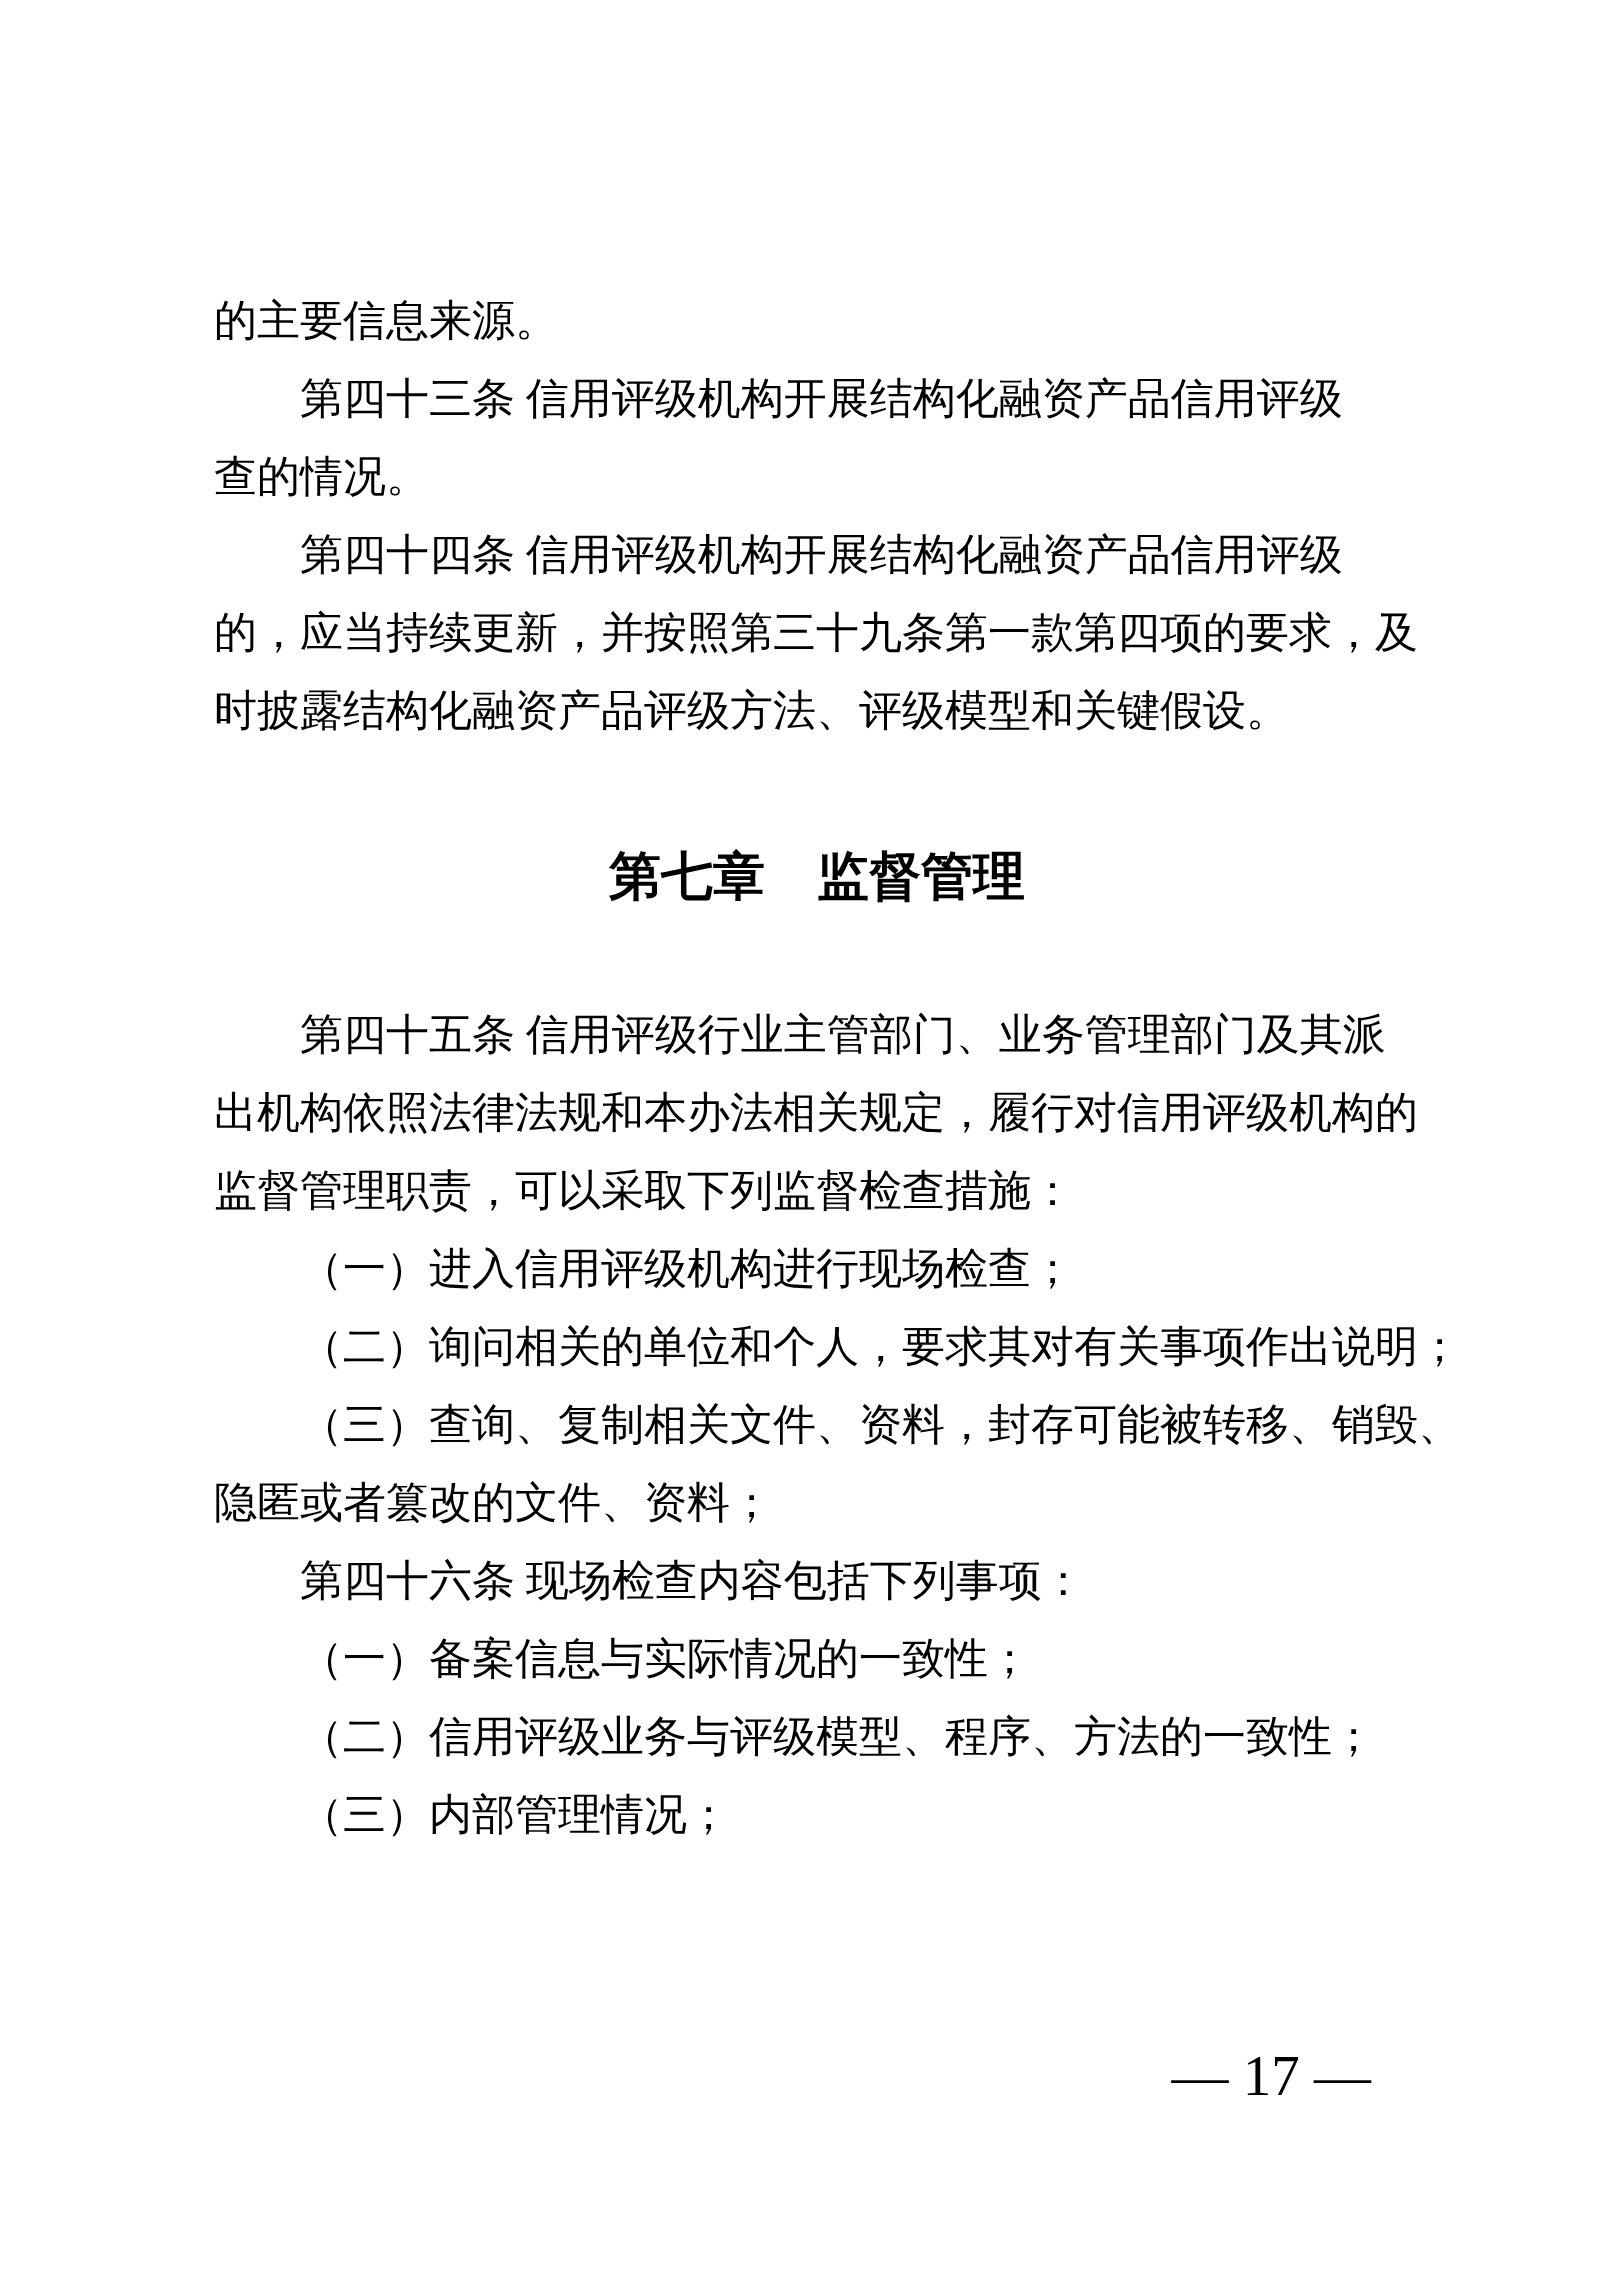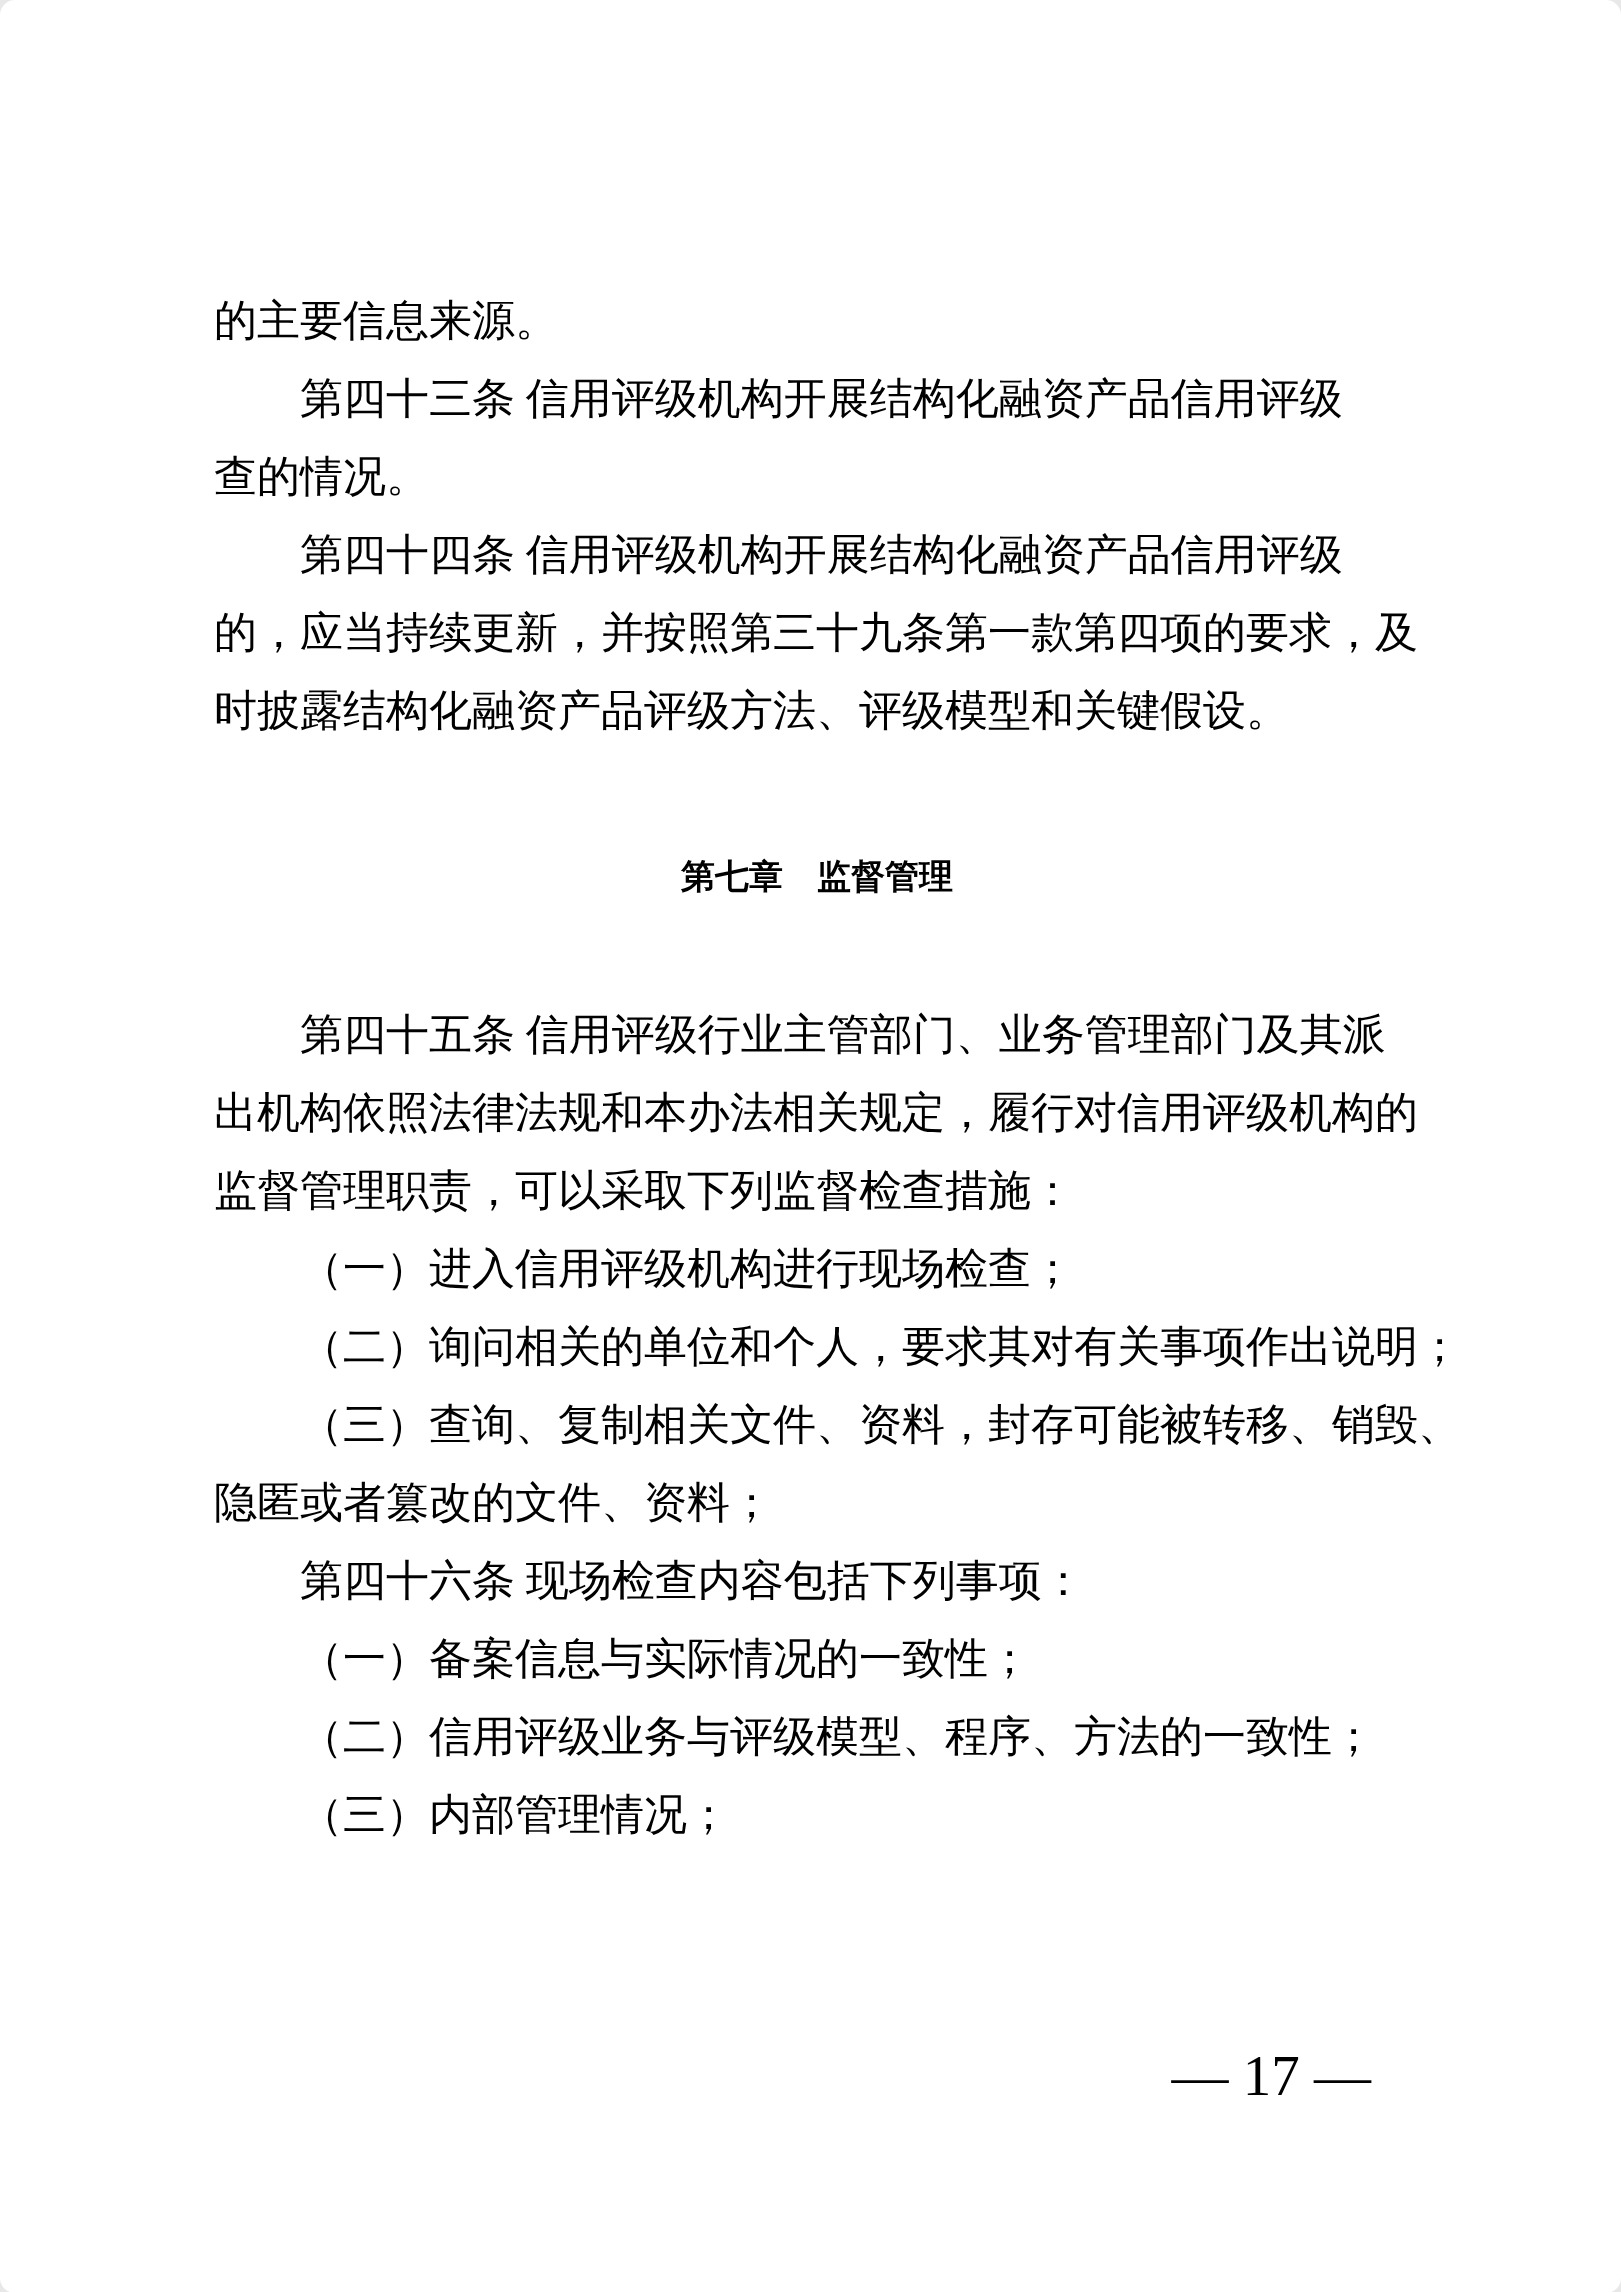--- a/index.html
+++ b/index.html
@@ -8,21 +8,20 @@
     background: #e8e8e8;
   }
   .page {
     position: relative;
     width: 1621px;
     height: 2293px;
     background: #ffffff;
     color: #000000;
     font-family: "Liberation Serif", serif;
     overflow: hidden;
-    border-radius: 15px;
   }
   .body-text {
     position: absolute;
     left: 214px;
     top: 282px;
     width: 1206px;
   }
   .line {
     font-size: 43px;
     line-height: 78px;
@@ -30,21 +29,21 @@
     letter-spacing: 0px;
     white-space: nowrap;
     text-align: left;
   }
   .line.indent {
     text-indent: 86px;
   }
   .chapter-heading {
     font-family: "Liberation Sans", sans-serif;
     font-weight: bold;
-    font-size: 34px;
+    font-size: 52px;
     line-height: 78px;
     height: 78px;
     margin: 87px 0 81px 0;
     text-align: center;
     white-space: nowrap;
   }
   .page-number {
     position: absolute;
     top: 2046px;
     right: 250px;

